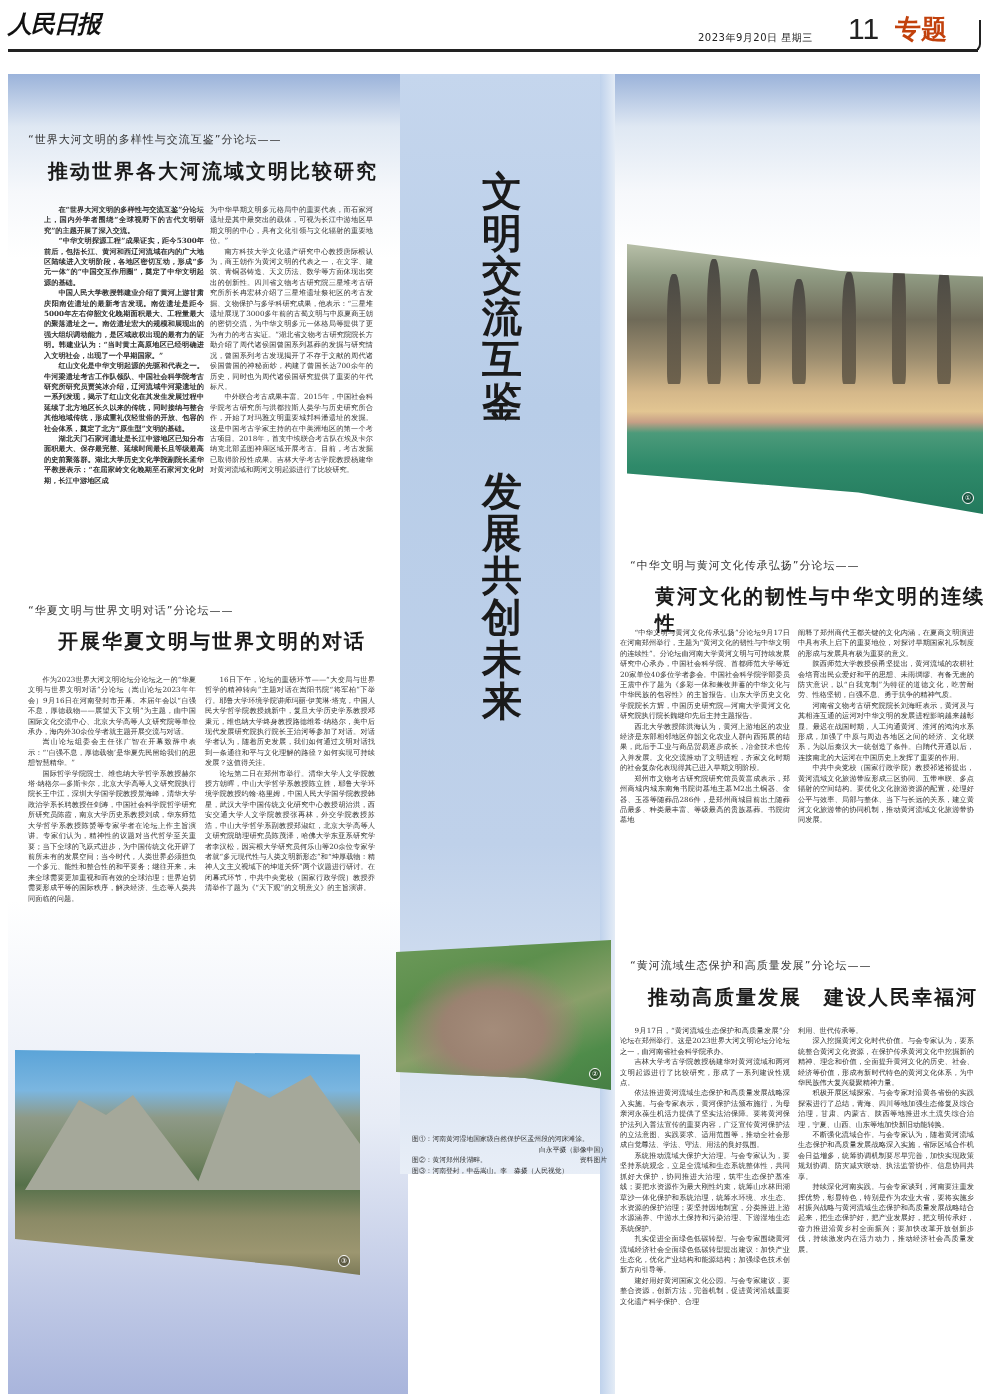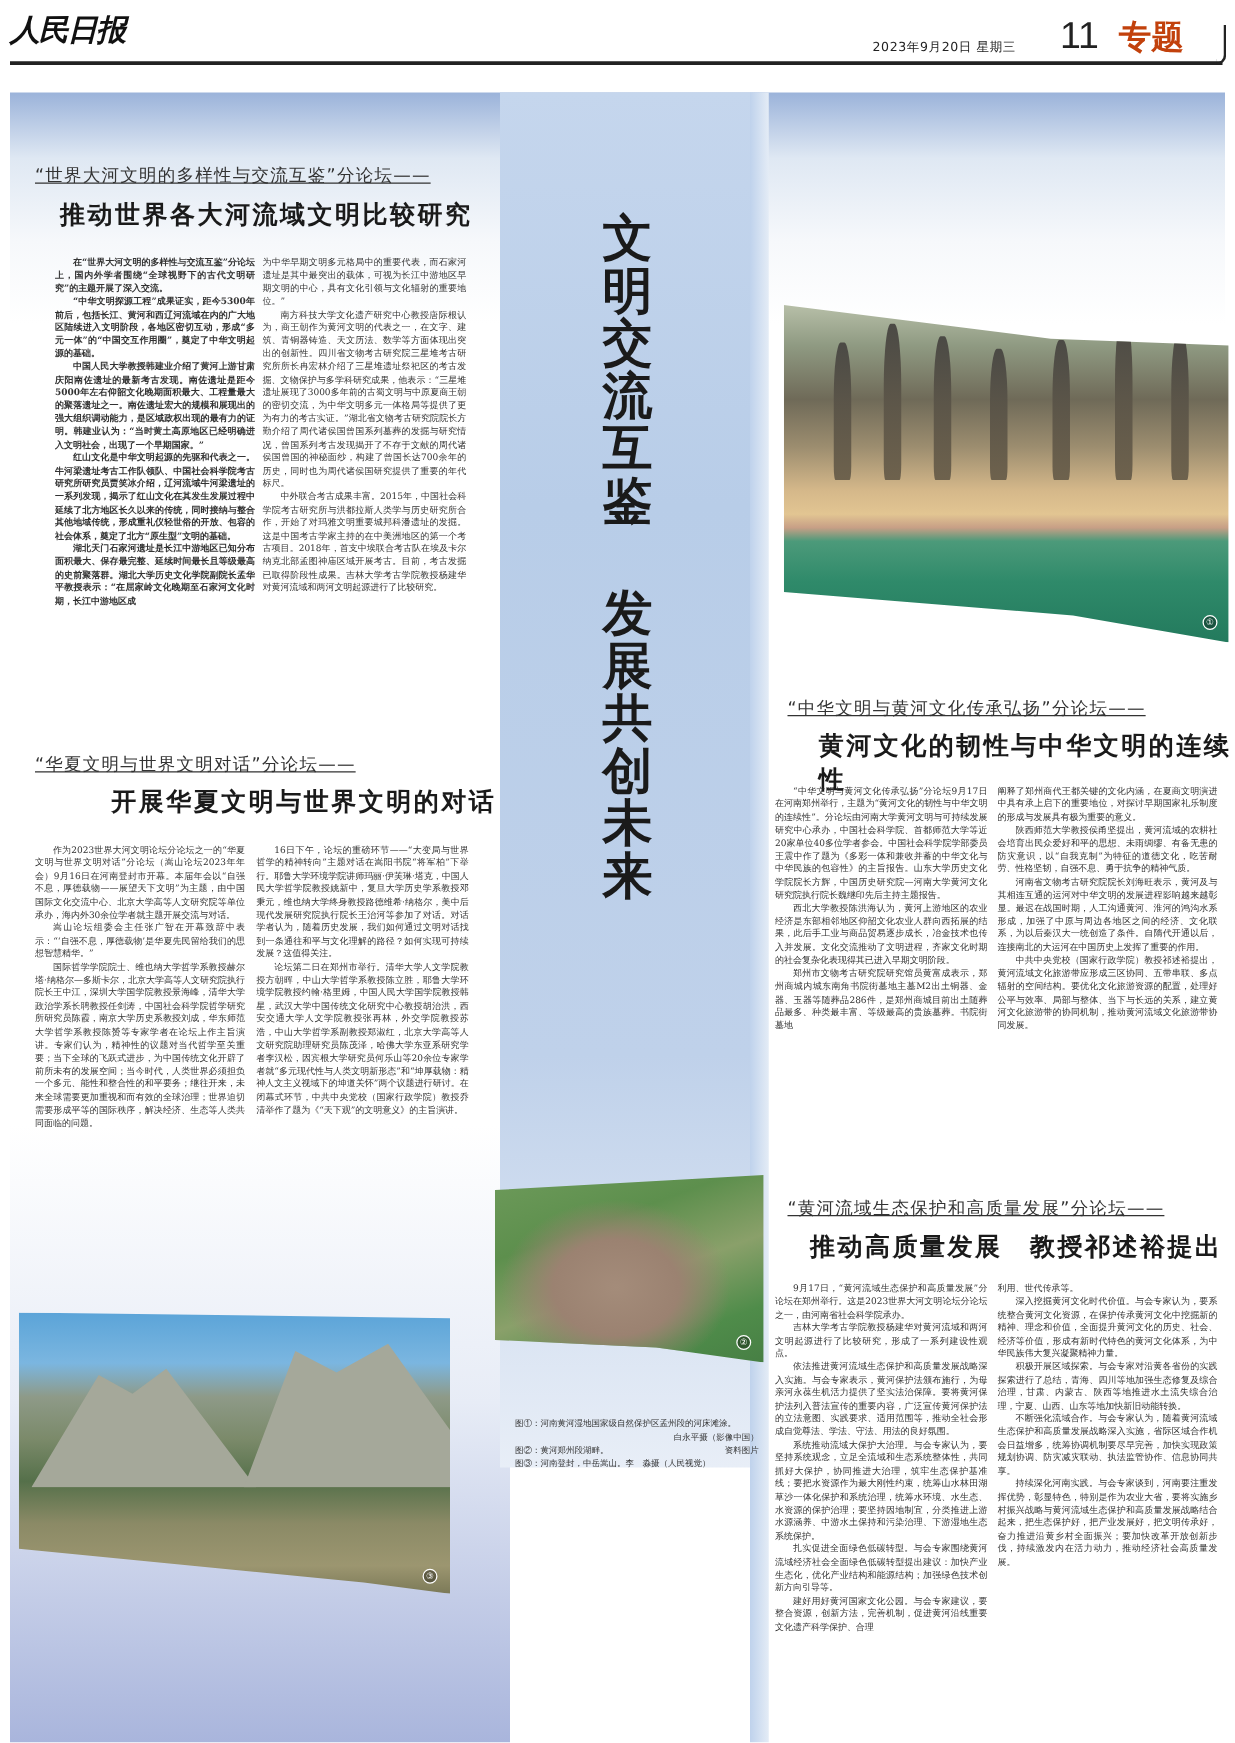--- a/index.html
+++ b/index.html
@@ -18,21 +18,21 @@
         background: linear-gradient(180deg, #9bb3da 0%, #dfe8f3 4%, #f6f8fb 9%, #ffffff 14%, #ffffff 100%); }
   .center-band { position: absolute; left: 400px; top: 74px; width: 210px; height: 1100px;
         background: linear-gradient(180deg, #c5d6ed 0%, #b8cde8 30%, #bfd1ea 70%, #e8eef7 100%); }
   .right-band { position: absolute; left: 600px; top: 74px; width: 15px; height: 1320px; background: linear-gradient(90deg,#bfd2ec,#e4ecf6); }
   .left-shade { position: absolute; left: 8px; top: 900px; width: 400px; height: 494px; background: linear-gradient(180deg,#ffffff 0%, #e7ecf6 45%, #a9b5dc 100%); }
 
   .vtitle { position: absolute; left: 472px; top: 170px; width: 60px; font-family: "DejaVu Sans", sans-serif; font-weight: bold; font-size: 40px; line-height: 42px; text-align: center; color: #1a1a1a; }
   .vtitle span { display: block; }
   .vgap { height: 48px; }
 
-  .kicker { position: absolute; font-family: "DejaVu Sans", sans-serif; font-size: 14px; color: #333; letter-spacing: 1px; text-decoration: underline; }
+  .kicker { position: absolute; font-family: "DejaVu Sans", sans-serif; font-size: 11px; color: #333; letter-spacing: 1px; }
   .headline { position: absolute; font-family: "DejaVu Serif", serif; font-weight: bold; font-size: 20px; color: #1a1a1a; letter-spacing: 2px; }
 
   .col { position: absolute; font-size: 7.2px; line-height: 10.4px; color: #333; text-align: justify; overflow: hidden; }
   .col p { text-indent: 2em; margin: 0; }
 
   .photo { position: absolute; overflow: hidden; }
   .photo1 { left: 627px; top: 244px; width: 356px; height: 270px; clip-path: polygon(0 0, 60% 10%, 100% 12%, 100% 100%, 65% 92%, 0 85%);
     background: linear-gradient(180deg, #b7bfa8 0%, #8f9a82 12%, #6f6a58 28%, #9c8d6f 42%, #d5b88a 55%, #e2c592 62%, #c79f86 66%, #4c9a7a 70%, #2f8a6a 82%, #237a5d 100%); }
   .tree { position: absolute; bottom: 130px; width: 14px; background: linear-gradient(180deg,#4b4a45,#6e624d); border-radius: 40% 40% 10% 10%; }
   .photo2 { left: 396px; top: 940px; width: 215px; height: 150px; clip-path: polygon(0 8%, 100% 0, 100% 100%, 60% 92%, 0 88%);
@@ -89,21 +89,21 @@
   <p>红山文化是中华文明起源的先驱和代表之一。牛河梁遗址考古工作队领队、中国社会科学院考古研究所研究员贾笑冰介绍，辽河流域牛河梁遗址的一系列发现，揭示了红山文化在其发生发展过程中延续了北方地区长久以来的传统，同时接纳与整合其他地域传统，形成重礼仪轻世俗的开放、包容的社会体系，奠定了北方“原生型”文明的基础。</p>
   <p>湖北天门石家河遗址是长江中游地区已知分布面积最大、保存最完整、延续时间最长且等级最高的史前聚落群。湖北大学历史文化学院副院长孟华平教授表示：“在屈家岭文化晚期至石家河文化时期，长江中游地区成</p>
 </div>
 <div class="col" style="left:210px;top:205px;width:163px;height:355px;">
   <p style="text-indent:0">为中华早期文明多元格局中的重要代表，而石家河遗址是其中最突出的载体，可视为长江中游地区早期文明的中心，具有文化引领与文化辐射的重要地位。”</p>
   <p>南方科技大学文化遗产研究中心教授唐际根认为，商王朝作为黄河文明的代表之一，在文字、建筑、青铜器铸造、天文历法、数学等方面体现出突出的创新性。四川省文物考古研究院三星堆考古研究所所长冉宏林介绍了三星堆遗址祭祀区的考古发掘、文物保护与多学科研究成果，他表示：“三星堆遗址展现了3000多年前的古蜀文明与中原夏商王朝的密切交流，为中华文明多元一体格局等提供了更为有力的考古实证。”湖北省文物考古研究院院长方勤介绍了周代诸侯国曾国系列墓葬的发掘与研究情况，曾国系列考古发现揭开了不存于文献的周代诸侯国曾国的神秘面纱，构建了曾国长达700余年的历史，同时也为周代诸侯国研究提供了重要的年代标尺。</p>
   <p>中外联合考古成果丰富。2015年，中国社会科学院考古研究所与洪都拉斯人类学与历史研究所合作，开始了对玛雅文明重要城邦科潘遗址的发掘。这是中国考古学家主持的在中美洲地区的第一个考古项目。2018年，首支中埃联合考古队在埃及卡尔纳克北部孟图神庙区域开展考古。目前，考古发掘已取得阶段性成果。吉林大学考古学院教授杨建华对黄河流域和两河文明起源进行了比较研究。</p>
 </div>
 
 <div class="kicker" style="left:28px;top:603px;">“华夏文明与世界文明对话”分论坛——</div>
-<div class="headline" style="left:58px;top:628px;margin-left:31px;">开展华夏文明与世界文明的对话</div>
+<div class="headline" style="left:58px;top:628px;">开展华夏文明与世界文明的对话</div>
 <div class="col" style="left:28px;top:675px;width:168px;height:310px;">
   <p>作为2023世界大河文明论坛分论坛之一的“华夏文明与世界文明对话”分论坛（嵩山论坛2023年年会）9月16日在河南登封市开幕。本届年会以“自强不息，厚德载物——展望天下文明”为主题，由中国国际文化交流中心、北京大学高等人文研究院等单位承办，海内外30余位学者就主题开展交流与对话。</p>
   <p>嵩山论坛组委会主任张广智在开幕致辞中表示：“‘自强不息，厚德载物’是华夏先民留给我们的思想智慧精华。”</p>
   <p>国际哲学学院院士、维也纳大学哲学系教授赫尔塔·纳格尔—多斯卡尔，北京大学高等人文研究院执行院长王中江，深圳大学国学院教授景海峰，清华大学政治学系长聘教授任剑涛，中国社会科学院哲学研究所研究员陈霞，南京大学历史系教授刘成，华东师范大学哲学系教授陈赟等专家学者在论坛上作主旨演讲。专家们认为，精神性的议题对当代哲学至关重要；当下全球的飞跃式进步，为中国传统文化开辟了前所未有的发展空间；当今时代，人类世界必须担负一个多元、能性和整合性的和平要务；继往开来，未来全球需要更加重视和而有效的全球治理；世界迫切需要形成平等的国际秩序，解决经济、生态等人类共同面临的问题。</p>
 </div>
 <div class="col" style="left:205px;top:675px;width:170px;height:300px;">
   <p>16日下午，论坛的重磅环节——“大变局与世界哲学的精神转向”主题对话在嵩阳书院“将军柏”下举行。耶鲁大学环境学院讲师玛丽·伊芙琳·塔克，中国人民大学哲学院教授姚新中，复旦大学历史学系教授邓秉元，维也纳大学终身教授路德维希·纳格尔，美中后现代发展研究院执行院长王治河等参加了对话。对话学者认为，随着历史发展，我们如何通过文明对话找到一条通往和平与文化理解的路径？如何实现可持续发展？这值得关注。</p>
   <p>论坛第二日在郑州市举行。清华大学人文学院教授方朝晖，中山大学哲学系教授陈立胜，耶鲁大学环境学院教授约翰·格里姆，中国人民大学国学院教授韩星，武汉大学中国传统文化研究中心教授胡治洪，西安交通大学人文学院教授张再林，外交学院教授苏浩，中山大学哲学系副教授郑淑红，北京大学高等人文研究院助理研究员陈茂泽，哈佛大学东亚系研究学者李汉松，因宾根大学研究员何乐山等20余位专家学者就“多元现代性与人类文明新形态”和“坤厚载物：精神人文主义视域下的坤道关怀”两个议题进行研讨。在闭幕式环节，中共中央党校（国家行政学院）教授乔清举作了题为《“天下观”的文明意义》的主旨演讲。</p>
 </div>
 
@@ -115,21 +115,21 @@
   <p>郑州市文物考古研究院研究馆员黄富成表示，郑州商城内城东南角书院街墓地主墓M2出土铜器、金器、玉器等随葬品286件，是郑州商城目前出土随葬品最多、种类最丰富、等级最高的贵族墓葬。书院街墓地</p>
 </div>
 <div class="col" style="left:798px;top:628px;width:176px;height:290px;">
   <p style="text-indent:0">阐释了郑州商代王都关键的文化内涵，在夏商文明演进中具有承上启下的重要地位，对探讨早期国家礼乐制度的形成与发展具有极为重要的意义。</p>
   <p>陕西师范大学教授侯甬坚提出，黄河流域的农耕社会培育出民众爱好和平的思想、未雨绸缪、有备无患的防灾意识，以“自我克制”为特征的道德文化，吃苦耐劳、性格坚韧，自强不息、勇于抗争的精神气质。</p>
   <p>河南省文物考古研究院院长刘海旺表示，黄河及与其相连互通的运河对中华文明的发展进程影响越来越彰显。最迟在战国时期，人工沟通黄河、淮河的鸿沟水系形成，加强了中原与周边各地区之间的经济、文化联系，为以后秦汉大一统创造了条件。自隋代开通以后，连接南北的大运河在中国历史上发挥了重要的作用。</p>
   <p>中共中央党校（国家行政学院）教授祁述裕提出，黄河流域文化旅游带应形成三区协同、五带串联、多点辐射的空间结构。要优化文化旅游资源的配置，处理好公平与效率、局部与整体、当下与长远的关系，建立黄河文化旅游带的协同机制，推动黄河流域文化旅游带协同发展。</p>
 </div>
 
 <div class="kicker" style="left:630px;top:958px;text-align:right;">“黄河流域生态保护和高质量发展”分论坛——</div>
-<div class="headline" style="left:648px;top:984px;">推动高质量发展　教授祁述裕提出</div>
+<div class="headline" style="left:648px;top:984px;">推动高质量发展　建设人民幸福河</div>
 <div class="col" style="left:620px;top:1026px;width:170px;height:365px;">
   <p>9月17日，“黄河流域生态保护和高质量发展”分论坛在郑州举行。这是2023世界大河文明论坛分论坛之一，由河南省社会科学院承办。</p>
   <p>吉林大学考古学院教授杨建华对黄河流域和两河文明起源进行了比较研究，形成了一系列建设性观点。</p>
   <p>依法推进黄河流域生态保护和高质量发展战略深入实施。与会专家表示，黄河保护法颁布施行，为母亲河永葆生机活力提供了坚实法治保障。要将黄河保护法列入普法宣传的重要内容，广泛宣传黄河保护法的立法意图、实践要求、适用范围等，推动全社会形成自觉尊法、学法、守法、用法的良好氛围。</p>
   <p>系统推动流域大保护大治理。与会专家认为，要坚持系统观念，立足全流域和生态系统整体性，共同抓好大保护，协同推进大治理，筑牢生态保护基准线；要把水资源作为最大刚性约束，统筹山水林田湖草沙一体化保护和系统治理，统筹水环境、水生态、水资源的保护治理；要坚持因地制宜，分类推进上游水源涵养、中游水土保持和污染治理、下游湿地生态系统保护。</p>
   <p>扎实促进全面绿色低碳转型。与会专家围绕黄河流域经济社会全面绿色低碳转型提出建议：加快产业生态化，优化产业结构和能源结构；加强绿色技术创新方向引导等。</p>
   <p>建好用好黄河国家文化公园。与会专家建议，要整合资源，创新方法，完善机制，促进黄河沿线重要文化遗产科学保护、合理</p>
 </div>
 <div class="col" style="left:798px;top:1026px;width:176px;height:365px;">
   <p style="text-indent:0">利用、世代传承等。</p>

